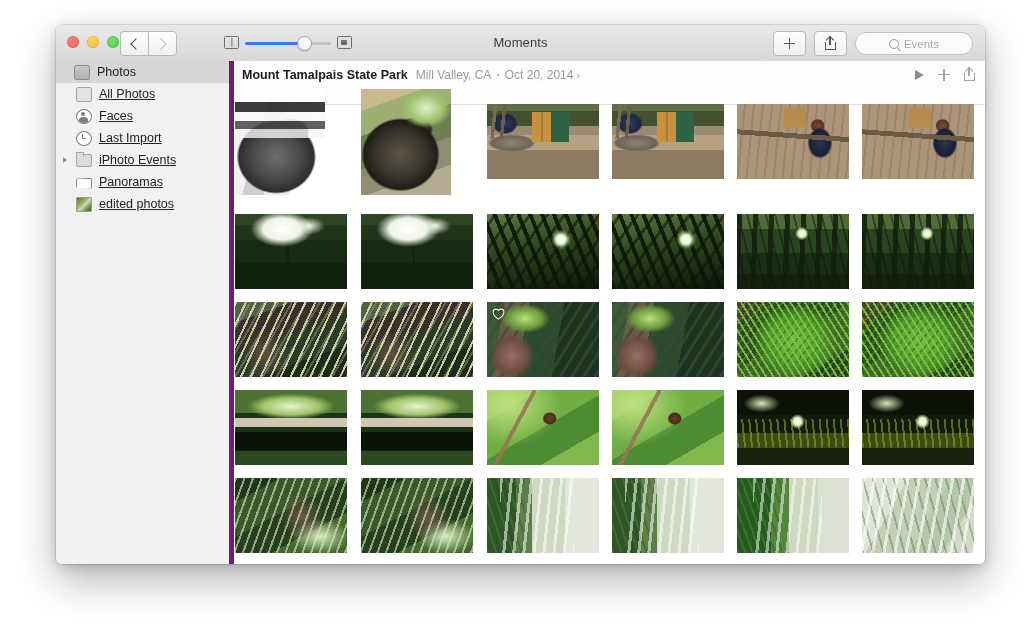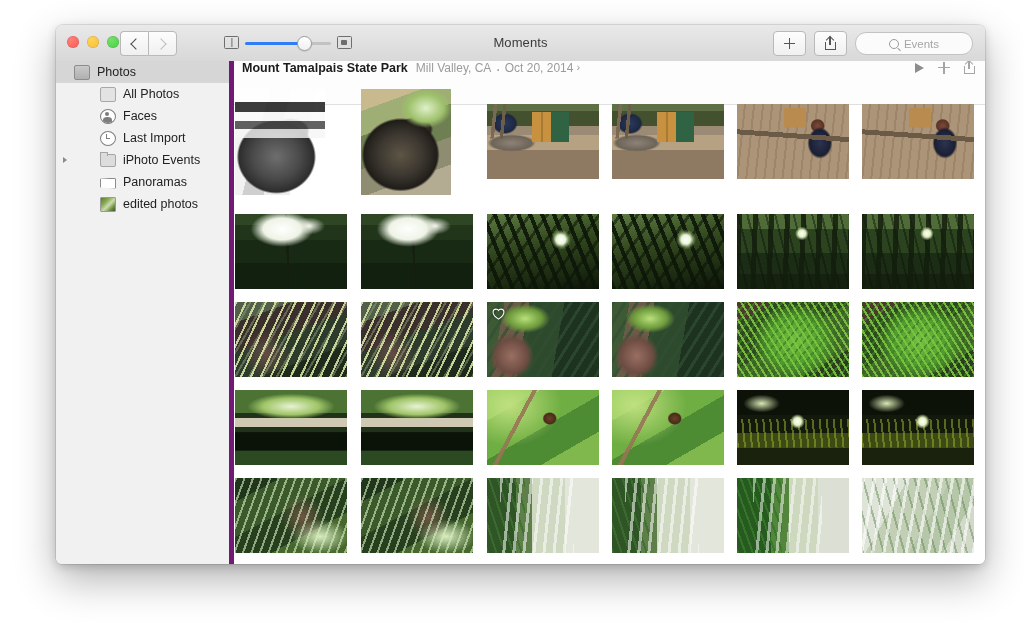--- a/index.html
+++ b/index.html
@@ -85,21 +85,21 @@
 
   
   .sidebar{
     width:173px;flex:0 0 173px;background:#f1f1f1;
     border-right:5px solid #701a75;padding-top:0;
   }
   .sb-row{height:22px;display:flex;align-items:center;padding-left:18px;gap:7px;font-size:12.5px;color:#222;}
   .sb-row.selected{background:#d6d6d6;padding-left:18px;}
   .sb-row.selected .sb-label{font-weight:400;}
   .sb-group{font-size:11px;color:#8b8b8b;padding:9px 0 3px 11px;font-weight:bold;}
-  .sb-indent{padding-left:44px;}
+  .sb-indent{padding-left:20px;text-decoration:underline;}
   .sb-label{white-space:nowrap;}
   .ic{width:14px;height:13px;flex:0 0 14px;position:relative;}
   .ic-photos{border:1.3px solid #8c8c8c;border-radius:2px;background:linear-gradient(to bottom,#c9c9c9,#b0b0b0);}
   .ic-allphotos{border:1.3px solid #a8a8a8;border-radius:2px;background:#e3e3e3;}
   .ic-faces{border:1.3px solid #7d7d7d;border-radius:50%;width:13px;height:13px;background:#fff;overflow:hidden;}
   .ic-faces::before{content:"";position:absolute;left:4.1px;top:2px;width:4.2px;height:4.2px;border-radius:50%;background:#7d7d7d;}
   .ic-faces::after{content:"";position:absolute;left:1.8px;top:7.4px;width:8.8px;height:6px;border-radius:50% 50% 0 0;background:#7d7d7d;}
   .ic-clock{border:1.3px solid #7d7d7d;border-radius:50%;width:13px;height:13px;background:#fff;}
   .ic-clock::before{content:"";position:absolute;left:5.1px;top:2.6px;width:1.2px;height:4.2px;background:#7d7d7d;}
   .ic-clock::after{content:"";position:absolute;left:5.4px;top:6px;width:3.6px;height:1.2px;background:#7d7d7d;}
@@ -108,21 +108,21 @@
   .ic-folder{background:#dcdcdc;border:1.2px solid #a5a5a5;border-radius:1px 2px 2px 2px;height:11px;margin-top:1px;}
   .ic-folder::before{content:"";position:absolute;left:-1.2px;top:-3px;width:6px;height:3px;background:#dcdcdc;border:1.2px solid #a5a5a5;border-bottom:none;border-radius:1px 1px 0 0;}
   .ic-album{border:1px solid #9a9a9a;border-radius:1px;overflow:hidden;
     background:linear-gradient(135deg,#5f7a3b 0%,#86a84f 30%,#caddb0 55%,#6d8a44 80%,#3f5a28 100%);}
   .tri{position:absolute;left:7px;width:0;height:0;border-left:4.5px solid #8a8a8a;border-top:3.4px solid transparent;border-bottom:3.4px solid transparent;}
   .sb-row.has-tri{position:relative;}
 
   
   .content{flex:1;background:#ffffff;position:relative;overflow:hidden;}
   .cheader{
-    height:27px;display:flex;align-items:flex-start;padding:0 10px 16px 8px;
+    height:27px;display:flex;align-items:center;padding:0 10px 16px 8px;
     border-bottom:1px solid #e0e0e0;background:#fdfdfd;
   }
   .ch-title{font-size:12.5px;font-weight:bold;color:#1b1b1b;}
   .ch-sub{font-size:12px;color:#9b9b9b;margin-left:8px;}
   .ch-sep{color:#9b9b9b;margin:0 4px;}
   .ch-arrow{color:#9b9b9b;font-size:11px;margin-left:3px;}
   .ch-right{margin-left:auto;display:flex;align-items:center;gap:14px;}
   .play{width:0;height:0;border-left:9px solid #8d8d8d;border-top:5.5px solid transparent;border-bottom:5.5px solid transparent;}
   .plus2{position:relative;width:12px;height:12px;}
   .plus2::before,.plus2::after{content:"";position:absolute;background:#a5a5a5;}

